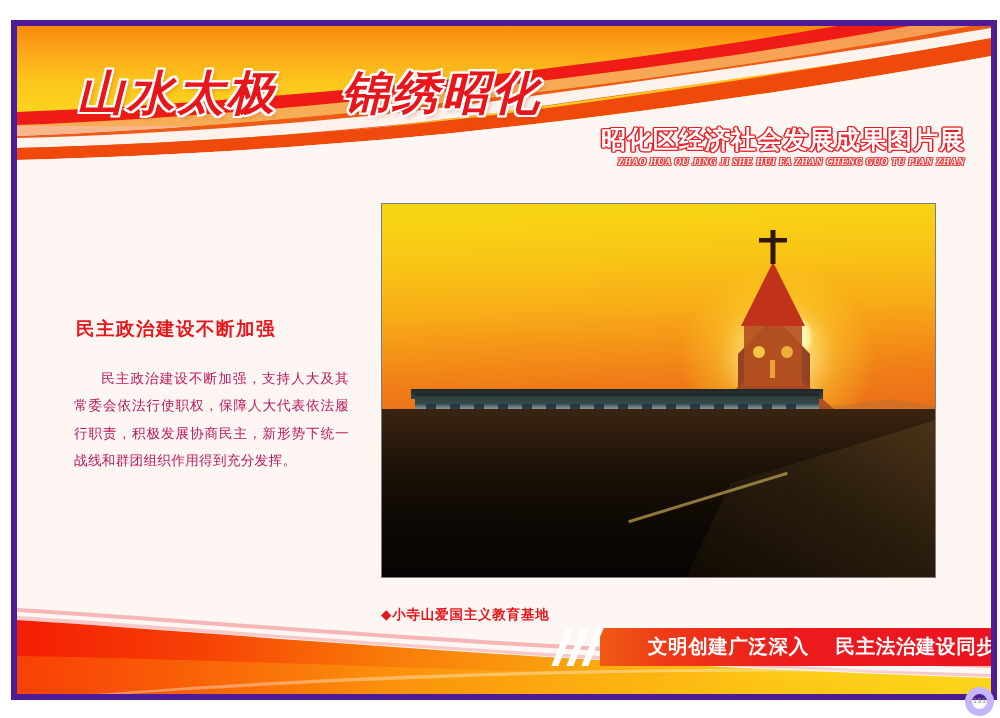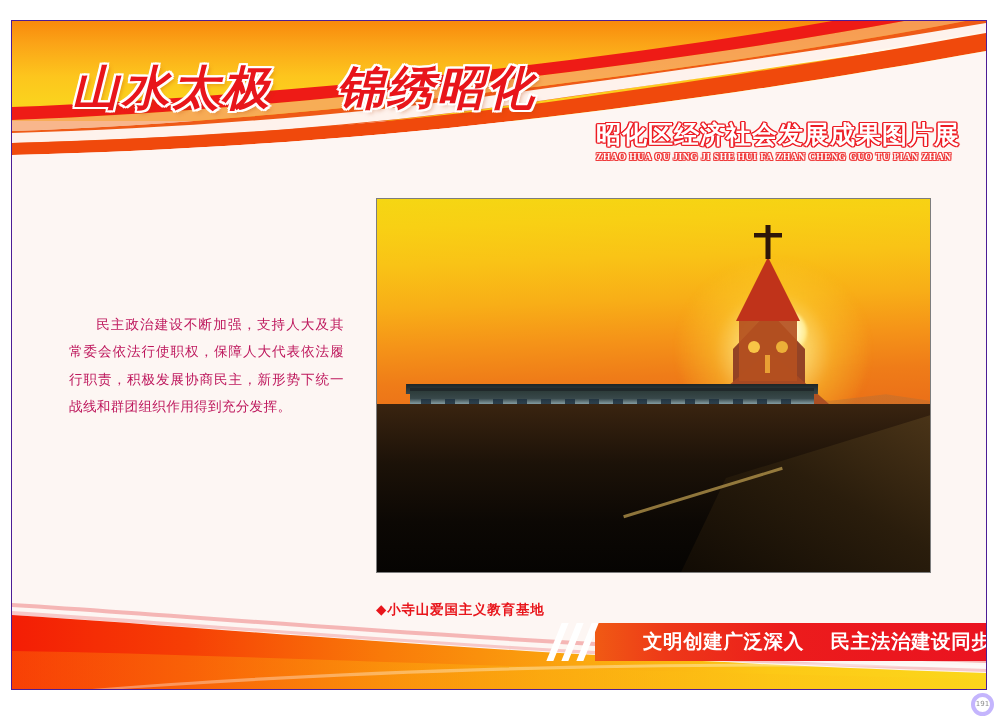--- a/index.html
+++ b/index.html
@@ -5,21 +5,21 @@
   html,body{margin:0;padding:0;background:#ffffff;}
   body{
     width:1000px;height:718px;overflow:hidden;position:relative;
     font-family:"Liberation Sans","DejaVu Sans",sans-serif;
   }
 
   
   #poster{
     position:absolute;left:11px;top:20px;width:974px;height:668px;
     background:#fdf6f3;
-    border:1px solid #4c1d95;
+    border:6px solid #4c1d95;
     overflow:hidden;
   }
 
   
   .header{
     position:absolute;left:0;top:0;width:974px;height:140px;overflow:hidden;
   }
   .header-bg{
     position:absolute;left:0;top:0;width:974px;height:100px;
     background:linear-gradient(180deg,#f98a0c 0%,#fba317 22%,#fdc51d 55%,#fbd21d 80%,#f9cf1c 100%);
@@ -37,21 +37,21 @@
     text-shadow:
        2px 0 0 #fff,-2px 0 0 #fff,0 2px 0 #fff,0 -2px 0 #fff,
        2px 2px 0 #fff,-2px -2px 0 #fff,2px -2px 0 #fff,-2px 2px 0 #fff,
        3px 3px 4px rgba(180,60,0,.35);
     white-space:nowrap;
     z-index:6;
   }
   .main-title .gap{display:inline-block;width:26px;}
 
   .subtitle-wrap{
-    position:absolute;right:26px;top:100px;text-align:left;z-index:6;
+    position:absolute;right:26px;top:100px;text-align:right;z-index:6;
   }
   .subtitle{
     font-family:"DejaVu Sans","Liberation Sans",sans-serif;
     font-size:25px;font-weight:bold;letter-spacing:1px;
     color:#fff;
     text-shadow:
       -1px -1px 0 #ed1c24, 1px -1px 0 #ed1c24,
       -1px  1px 0 #ed1c24, 1px  1px 0 #ed1c24,
       0 -1.4px 0 #ed1c24, 0 1.4px 0 #ed1c24,
       -1.4px 0 0 #ed1c24, 1.4px 0 0 #ed1c24;
@@ -61,20 +61,21 @@
     margin-top:3px;
     font-family:"Liberation Serif","DejaVu Serif",serif;
     font-size:9.5px;font-weight:bold;letter-spacing:.6px;
     color:#fff;
     text-shadow:
       -1px -1px 0 #ef3b3b, 1px -1px 0 #ef3b3b,
       -1px  1px 0 #ef3b3b, 1px  1px 0 #ef3b3b,
       0 -1px 0 #ef3b3b, 0 1px 0 #ef3b3b,
       -1px 0 0 #ef3b3b, 1px 0 0 #ef3b3b;
     white-space:nowrap;
+    font-style:italic;
   }
 
   
   .article{
     position:absolute;left:57px;top:290px;width:275px;
   }
   .article-heading{
     font-family:"DejaVu Sans","Liberation Sans",sans-serif;
     font-size:18.5px;font-weight:bold;color:#e8151b;
     letter-spacing:1.5px;white-space:nowrap;
@@ -185,21 +186,21 @@
     transform:skewX(-22deg);display:block;
   }
   .slashes i:nth-child(1){left:2px;}
   .slashes i:nth-child(2){left:17px;}
   .slashes i:nth-child(3){left:32px;}
 
   
   .watermark{
     position:absolute;right:6px;bottom:2px;
     width:15px;height:15px;border-radius:50%;
-    border:4px solid #c4b5fd;color:#8d8d8d;
+    border:7px solid #c4b5fd;color:#8d8d8d;
     font-size:7px;line-height:14px;text-align:center;
     font-family:"DejaVu Sans",sans-serif;
     z-index:20;
   }
 </style>
 </head>
 <body>
 
 <div id="poster">
 
@@ -231,20 +232,21 @@
       <span>锦绣昭化</span>
     </div>
 
     <div class="subtitle-wrap">
       <div class="subtitle">昭化区经济社会发展成果图片展</div>
       <div class="pinyin">ZHAO HUA QU JING JI SHE HUI FA ZHAN CHENG GUO TU PIAN ZHAN</div>
     </div>
   </div>
 
   <div class="article">
+    <div class="article-heading">民主政治建设不断加强</div>
     <div class="article-body">民主政治建设不断加强，支持人大及其常委会依法行使职权，保障人大代表依法履行职责，积极发展协商民主，新形势下统一战线和群团组织作用得到充分发挥。</div>
   </div>
 
   <div class="photo-frame">
     <div class="sky"></div>
     <div class="sun-glow"></div>
     <div class="sun"></div>
     <div class="hills"></div>
 
     <svg class="church" viewBox="0 0 553 373" preserveAspectRatio="none">

